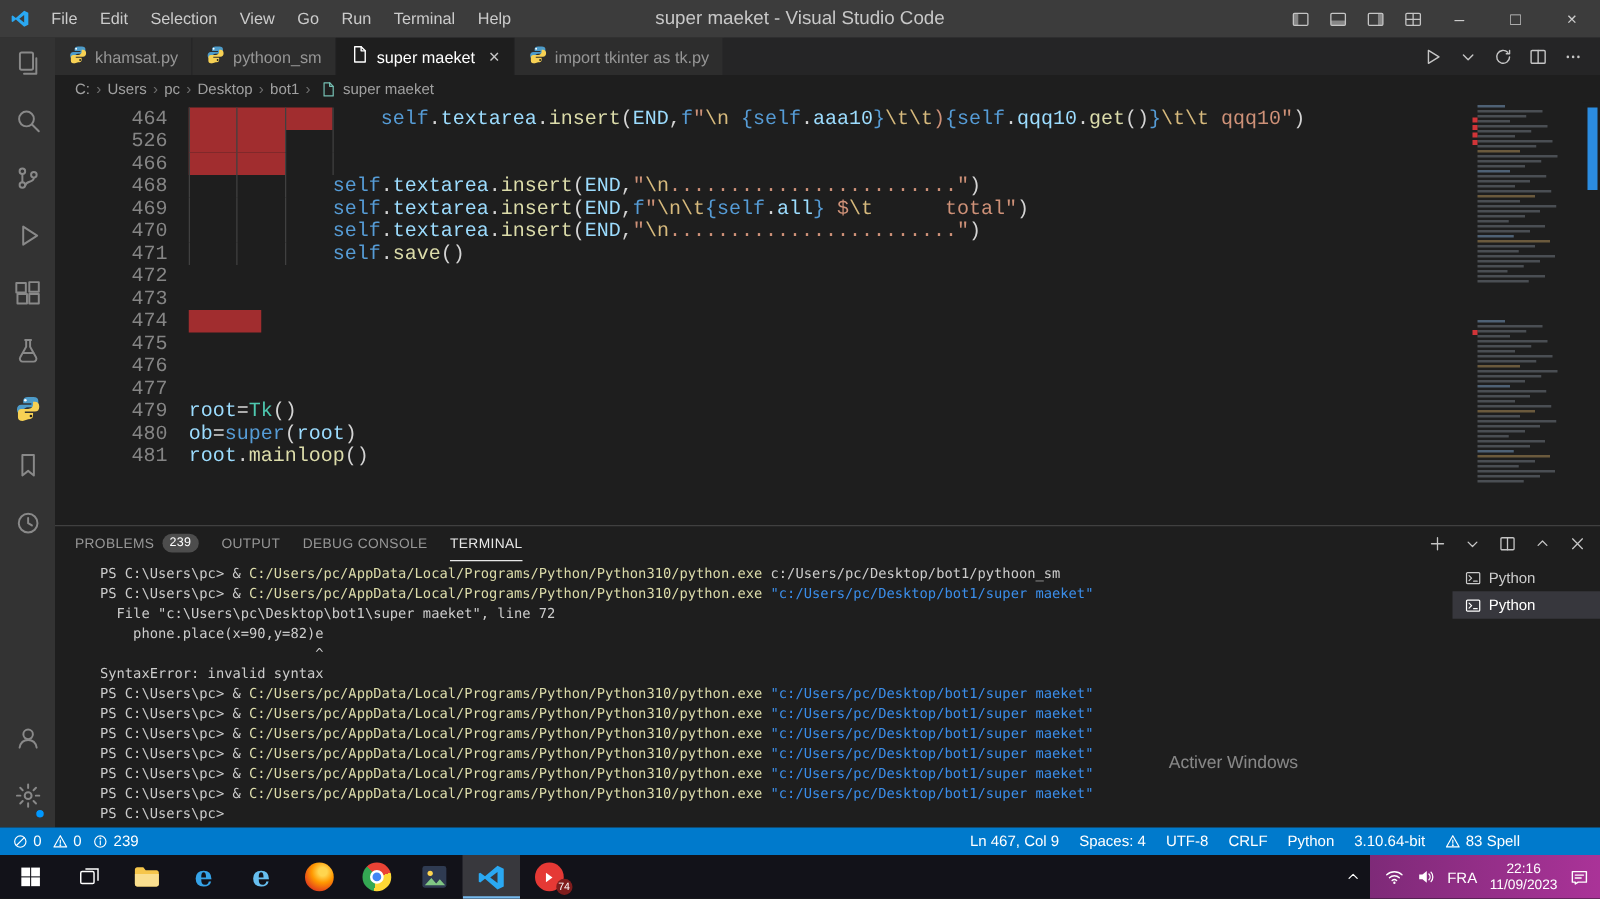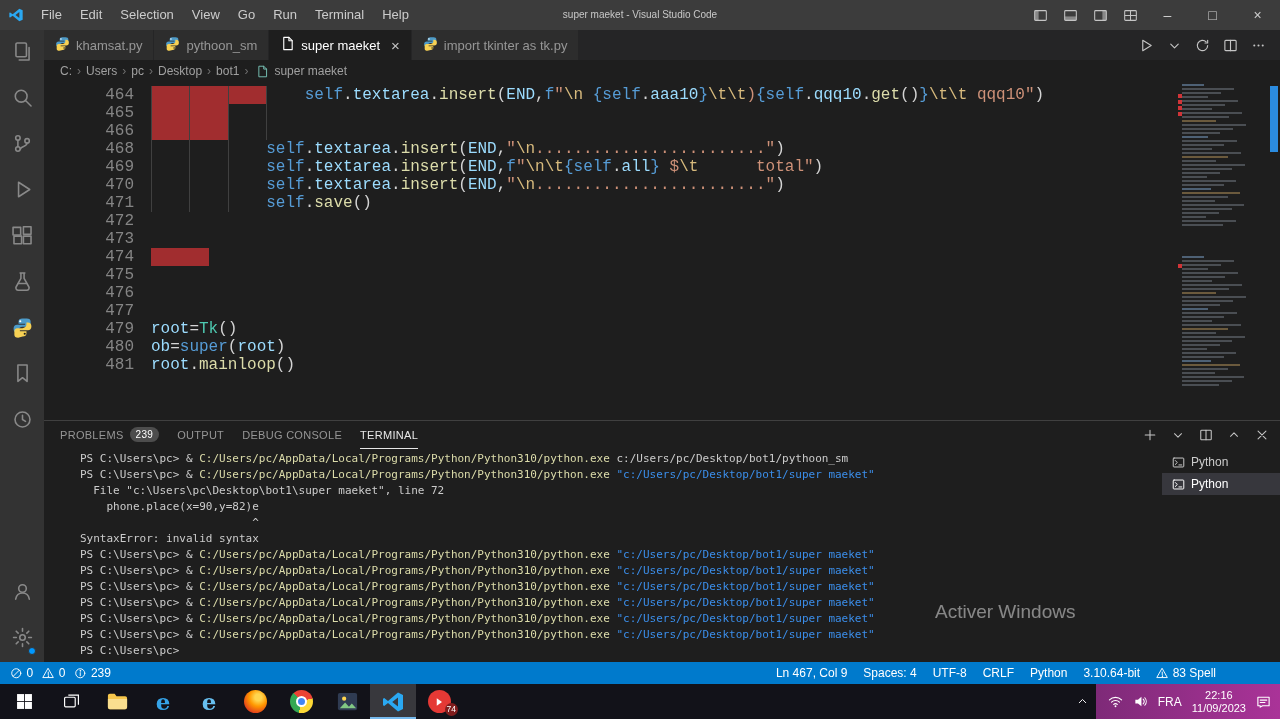--- a/index.html
+++ b/index.html
@@ -6,21 +6,21 @@
   html,body{width:1280px;height:719px;overflow:hidden;background:#1e1e1e;
     font-family:"Liberation Sans","DejaVu Sans",sans-serif;}
   .window{position:relative;width:1280px;height:719px;display:flex;flex-direction:column;background:#1e1e1e;}
 
   
   .titlebar{flex:0 0 30px;background:#3c3c3c;display:flex;align-items:center;color:#cccccc;position:relative;}
   .vscode-logo{width:18px;height:18px;margin:0 6px 0 8px;display:flex;align-items:center;}
   .vscode-logo svg{width:16px;height:16px;}
   .menubar{display:flex;height:100%;align-items:center;}
   .menu-item{padding:0 9px;font-size:13px;line-height:30px;color:#cccccc;cursor:default;}
-  .titlebar-title{position:absolute;left:50%;top:0;transform:translateX(-50%);font-size:10px;line-height:30px;color:#c8c8c8;white-space:nowrap;}
+  .titlebar-title{position:absolute;left:50%;top:0;transform:translateX(-50%);font-size:15px;line-height:30px;color:#c8c8c8;white-space:nowrap;}
   .titlebar-right{margin-left:auto;display:flex;align-items:stretch;height:100%;}
   .tb-layout{width:30px;display:flex;align-items:center;justify-content:center;color:#c5c5c5;}
   .tb-layout svg{width:15px;height:15px;}
   .win-ctl{width:45px;display:flex;align-items:center;justify-content:center;font-size:14px;color:#cccccc;}
 
   
   .main{flex:1;display:flex;min-height:0;}
   .activitybar{flex:0 0 44px;background:#333333;display:flex;flex-direction:column;align-items:center;}
   .ab-item{height:46px;width:44px;display:flex;align-items:center;justify-content:center;color:#898989;cursor:pointer;position:relative;}
   .ab-icon svg{width:21px;height:21px;}
@@ -112,21 +112,21 @@
   .tray-chevron{width:26px;display:flex;align-items:center;justify-content:center;color:#ffffff;}
   .tray-chevron svg{width:13px;height:13px;}
   .tray-purple{display:flex;align-items:center;gap:10px;padding:0 9px 0 12px;background:linear-gradient(90deg,#7e2a78,#aa3398);color:#ffffff;}
   .tray-ico{display:flex;align-items:center;cursor:pointer;}
   .tray-ico svg{width:15px;height:15px;}
   .tray-lang{font-size:12px;cursor:pointer;}
   .tray-clock{font-size:11px;line-height:13px;text-align:center;cursor:pointer;}
 
   
   .watermark{position:absolute;left:935px;top:601px;z-index:20;pointer-events:none;}
-  .wm-title{font-size:19px;color:rgba(255,255,255,.47);}
+  .wm-title{font-size:14px;color:rgba(255,255,255,.47);}
   .wm-sub{font-size:12.5px;margin-top:5px;color:rgba(255,255,255,.45);}
 </style>
 </head>
 <body>
 
 <div class="window">
 
   <div class="titlebar">
     <span class="vscode-logo">
       <svg viewBox="0 0 24 24">
@@ -352,21 +352,21 @@
           <span class="bc-item">super maeket</span>
         </div>
 
       <div class="editor">
         <div class="code-lines">
             <div class="line">
               <div class="lnum">464</div>
               <div class="lcode"><div class="reddec" style="width: 12ch;"></div><div class="guide" style="left: 0ch;"></div><div class="guide" style="left: 4ch;"></div><div class="guide" style="left: 8ch;"></div><div class="guide" style="left: 12ch;"></div><span class="ltxt" style="padding-left: 16ch;"><span class="tk-s">self</span><span class="tk-t">.</span><span class="tk-v">textarea</span><span class="tk-t">.</span><span class="tk-f">insert</span><span class="tk-t">(</span><span class="tk-v">END</span><span class="tk-t">,</span><span class="tk-s">f</span><span class="tk-q">"</span><span class="tk-e">\n</span><span class="tk-q"> </span><span class="tk-s">{</span><span class="tk-s">self</span><span class="tk-t">.</span><span class="tk-v">aaa10</span><span class="tk-s">}</span><span class="tk-e">\t\t</span><span class="tk-q">)</span><span class="tk-s">{</span><span class="tk-s">self</span><span class="tk-t">.</span><span class="tk-v">qqq10</span><span class="tk-t">.</span><span class="tk-f">get</span><span class="tk-t">()</span><span class="tk-s">}</span><span class="tk-e">\t\t</span><span class="tk-q"> qqq10"</span><span class="tk-t">)</span></span></div>
             </div>
             <div class="line">
-              <div class="lnum">465</div>
+              <div class="lnum">526</div>
               <div class="lcode"><div class="reddec" style="width: 8ch;"></div><div class="guide" style="left: 0ch;"></div><div class="guide" style="left: 4ch;"></div><div class="guide" style="left: 8ch;"></div><div class="guide" style="left: 12ch;"></div><span class="ltxt"></span></div>
             </div>
             <div class="line">
               <div class="lnum">466</div>
               <div class="lcode"><div class="reddec" style="width: 8ch;"></div><div class="guide" style="left: 0ch;"></div><div class="guide" style="left: 4ch;"></div><div class="guide" style="left: 8ch;"></div><div class="guide" style="left: 12ch;"></div><span class="ltxt"></span></div>
             </div>
             <div class="line">
               <div class="lnum">468</div>
               <div class="lcode"><div class="guide" style="left: 0ch;"></div><div class="guide" style="left: 4ch;"></div><div class="guide" style="left: 8ch;"></div><span class="ltxt" style="padding-left: 12ch;"><span class="tk-s">self</span><span class="tk-t">.</span><span class="tk-v">textarea</span><span class="tk-t">.</span><span class="tk-f">insert</span><span class="tk-t">(</span><span class="tk-v">END</span><span class="tk-t">,</span><span class="tk-q">"</span><span class="tk-e">\n</span><span class="tk-q">........................"</span><span class="tk-t">)</span></span></div>
             </div>

